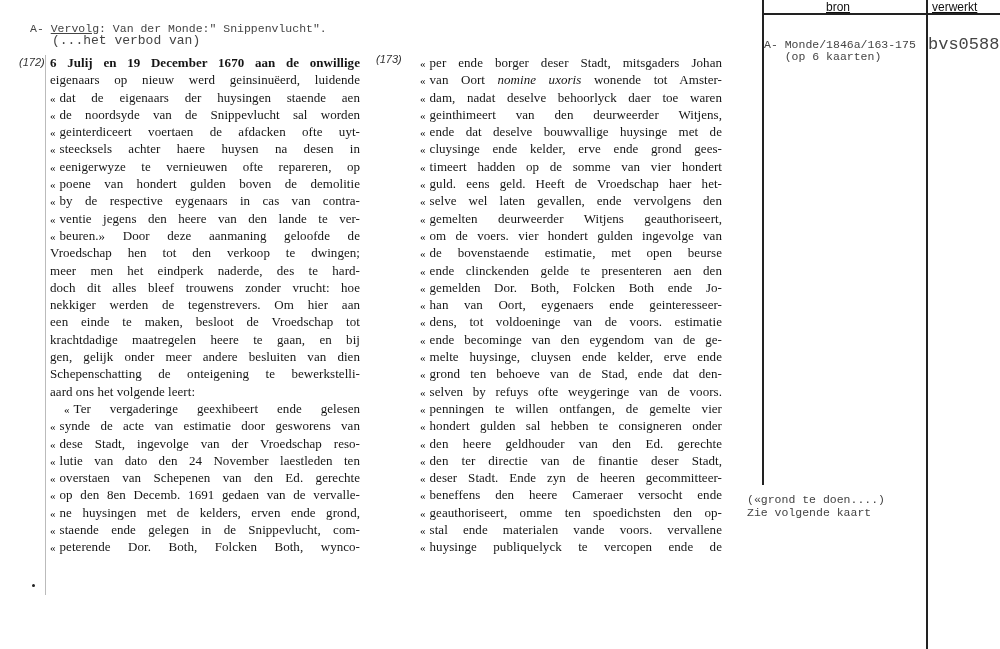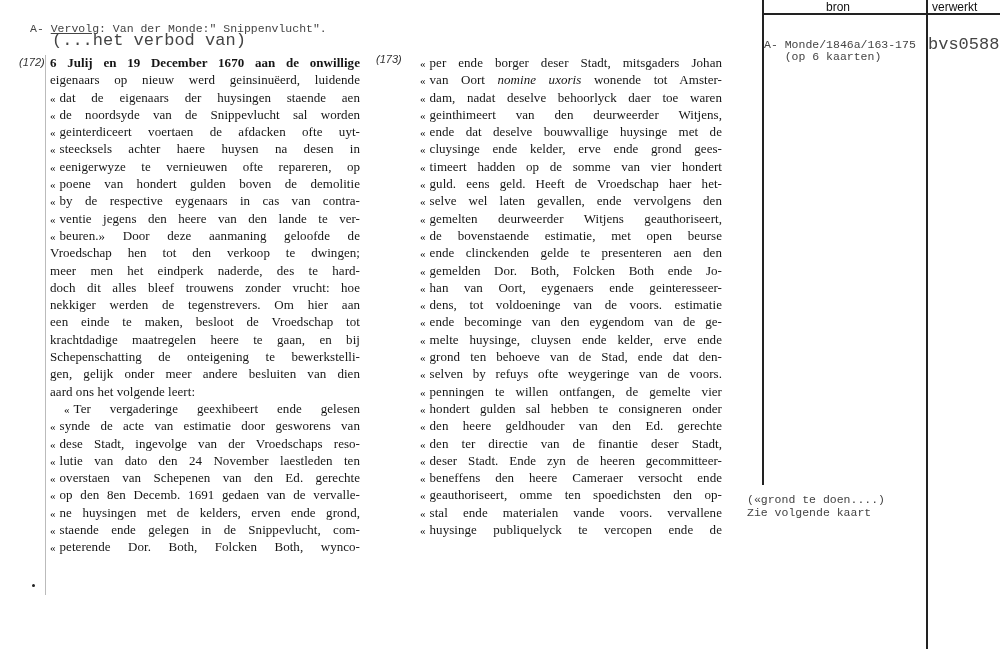--- a/index.html
+++ b/index.html
@@ -3,40 +3,40 @@
 <meta charset="utf-8">
 <style>
   html, body { margin: 0; padding: 0; background: #ffffff; }
   body { width: 1000px; height: 649px; position: relative; overflow: hidden; color: #1a1a1a; }
   .mono { font-family: "Liberation Mono", "DejaVu Sans Mono", monospace; color: #444; }
   .serif { font-family: "Liberation Serif", "DejaVu Serif", serif; color: #151515; }
   .sans { font-family: "Liberation Sans", "DejaVu Sans", sans-serif; }
 
   #header-line { position: absolute; left: 30px; top: 23px; font-size: 11.5px; line-height: 12px; white-space: pre; }
   #header-line .u { text-decoration: underline; }
-  #header-sub { position: absolute; left: 52px; top: 35px; font-size: 17px; line-height: 12px; white-space: pre; }
+  #header-sub { position: absolute; left: 52px; top: 35px; font-size: 13px; line-height: 12px; white-space: pre; }
 
   .marginal { position: absolute; font-family: Liberation Sans, sans-serif; font-size: 11px; color: #333; font-style: italic; }
 
   .col { position: absolute; top: 54px; font-size: 13px; line-height: 17.3px; letter-spacing: 0.05px; }
   #col-left { left: 50px; width: 310px; }
   #col-right { left: 404px; width: 302px; margin-left: 16px; }
   .col .line { white-space: nowrap; text-align: justify; text-align-last: justify; display: block; height: 17.3px; }
   .col .line.last { text-align-last: left; }
   .col .line.indent { padding-left: 14px; }
   .col .line .q { font-size: 11px; margin-right: 4px; }
   .col .b { font-weight: bold; }
   #left-bar { position: absolute; left: 45px; top: 55px; width: 1px; height: 540px; background: #bbb; }
 
   .dot { position: absolute; left: 32px; top: 584px; width: 3px; height: 3px; background: #222; border-radius: 50%; }
 
   
   .vline { position: absolute; width: 2px; background: #222; }
   .hline { position: absolute; height: 2px; background: #222; }
-  .th { position: absolute; top: 0px; font-size: 12px; color: #111; }
+  .th { position: absolute; top: 0px; font-size: 12px; color: #111; text-decoration: underline; }
   #bron-cell { position: absolute; left: 764px; top: 39px; font-size: 11.5px; line-height: 12px; white-space: pre; }
   #verwerkt-cell { position: absolute; left: 928px; top: 39px; font-size: 17px; line-height: 12px; white-space: pre; }
   #note { position: absolute; left: 747px; top: 493px; font-size: 11.5px; line-height: 13px; white-space: pre; }
 </style>
 </head>
 <body>
 
 <div id="header-line" class="mono"><span>A- </span><span class="u">Vervolg</span><span>: Van der Monde:" Snippenvlucht".</span></div>
 <div id="header-sub" class="mono">(...het verbod van)</div>
 
@@ -56,44 +56,45 @@
     <span class="line"><span class="q">«</span><span>poene van hondert gulden boven de demolitie</span></span>
     <span class="line"><span class="q">«</span><span>by de respective eygenaars in cas van contra-</span></span>
     <span class="line"><span class="q">«</span><span>ventie jegens den heere van den lande te ver-</span></span>
     <span class="line"><span class="q">«</span><span>beuren.» Door deze aanmaning geloofde de</span></span>
     <span class="line"><span>Vroedschap hen tot den verkoop te dwingen;</span></span>
     <span class="line"><span>meer men het eindperk naderde, des te hard-</span></span>
     <span class="line"><span>doch dit alles bleef trouwens zonder vrucht: hoe</span></span>
     <span class="line"><span>nekkiger werden de tegenstrevers. Om hier aan</span></span>
     <span class="line"><span>een einde te maken, besloot de Vroedschap tot</span></span>
     <span class="line"><span>krachtdadige maatregelen heere te gaan, en bij</span></span>
+    <span class="line"><span>gen, gelijk onder meer andere besluiten van dien</span></span>
     <span class="line"><span>Schepenschatting de onteigening te bewerkstelli-</span></span>
-    <span class="line"><span>gen, gelijk onder meer andere besluiten van dien</span></span>
     <span class="line last"><span>aard ons het volgende leert:</span></span>
     <span class="line indent"><span class="q">«</span><span>Ter vergaderinge geexhibeert ende gelesen</span></span>
     <span class="line"><span class="q">«</span><span>synde de acte van estimatie door gesworens van</span></span>
-    <span class="line"><span class="q">«</span><span>dese Stadt, ingevolge van der Vroedschaps reso-</span></span>
+    <span class="line"><span class="q">«</span><span>dese Stadt, ingevolge van der Vroedschap reso-</span></span>
     <span class="line"><span class="q">«</span><span>lutie van dato den 24 November laestleden ten</span></span>
     <span class="line"><span class="q">«</span><span>overstaen van Schepenen van den Ed. gerechte</span></span>
     <span class="line"><span class="q">«</span><span>op den 8en Decemb. 1691 gedaen van de vervalle-</span></span>
     <span class="line"><span class="q">«</span><span>ne huysingen met de kelders, erven ende grond,</span></span>
     <span class="line"><span class="q">«</span><span>staende ende gelegen in de Snippevlucht, com-</span></span>
     <span class="line"><span class="q">«</span><span>peterende Dor. Both, Folcken Both, wynco-</span></span>
   </div>
 <div id="col-right" class="col serif">
     <span class="line"><span class="q">«</span><span>per ende borger deser Stadt, mitsgaders Johan</span></span>
     <span class="line"><span class="q">«</span><span>van Oort <i>nomine uxoris</i> wonende tot Amster-</span></span>
     <span class="line"><span class="q">«</span><span>dam, nadat deselve behoorlyck daer toe waren</span></span>
     <span class="line"><span class="q">«</span><span>geinthimeert van den deurweerder Witjens,</span></span>
     <span class="line"><span class="q">«</span><span>ende dat deselve bouwvallige huysinge met de</span></span>
     <span class="line"><span class="q">«</span><span>cluysinge ende kelder, erve ende grond gees-</span></span>
     <span class="line"><span class="q">«</span><span>timeert hadden op de somme van vier hondert</span></span>
     <span class="line"><span class="q">«</span><span>guld. eens geld. Heeft de Vroedschap haer het-</span></span>
     <span class="line"><span class="q">«</span><span>selve wel laten gevallen, ende vervolgens den</span></span>
     <span class="line"><span class="q">«</span><span>gemelten deurweerder Witjens geauthoriseert,</span></span>
+    <span class="line"><span class="q">«</span><span>om de voers. vier hondert gulden ingevolge van</span></span>
     <span class="line"><span class="q">«</span><span>de bovenstaende estimatie, met open beurse</span></span>
     <span class="line"><span class="q">«</span><span>ende clinckenden gelde te presenteren aen den</span></span>
     <span class="line"><span class="q">«</span><span>gemelden Dor. Both, Folcken Both ende Jo-</span></span>
     <span class="line"><span class="q">«</span><span>han van Oort, eygenaers ende geinteresseer-</span></span>
     <span class="line"><span class="q">«</span><span>dens, tot voldoeninge van de voors. estimatie</span></span>
     <span class="line"><span class="q">«</span><span>ende becominge van den eygendom van de ge-</span></span>
     <span class="line"><span class="q">«</span><span>melte huysinge, cluysen ende kelder, erve ende</span></span>
     <span class="line"><span class="q">«</span><span>grond ten behoeve van de Stad, ende dat den-</span></span>
     <span class="line"><span class="q">«</span><span>selven by refuys ofte weygeringe van de voors.</span></span>
     <span class="line"><span class="q">«</span><span>penningen te willen ontfangen, de gemelte vier</span></span>

